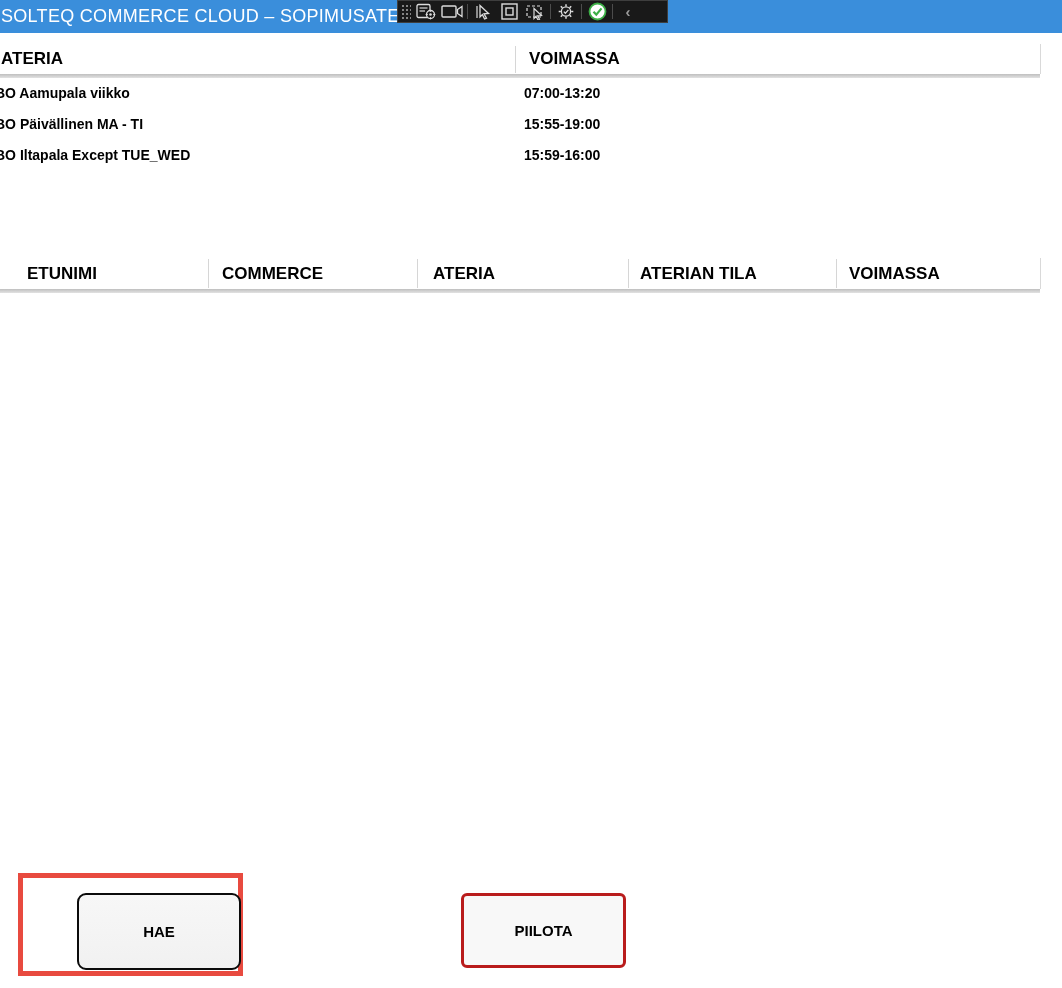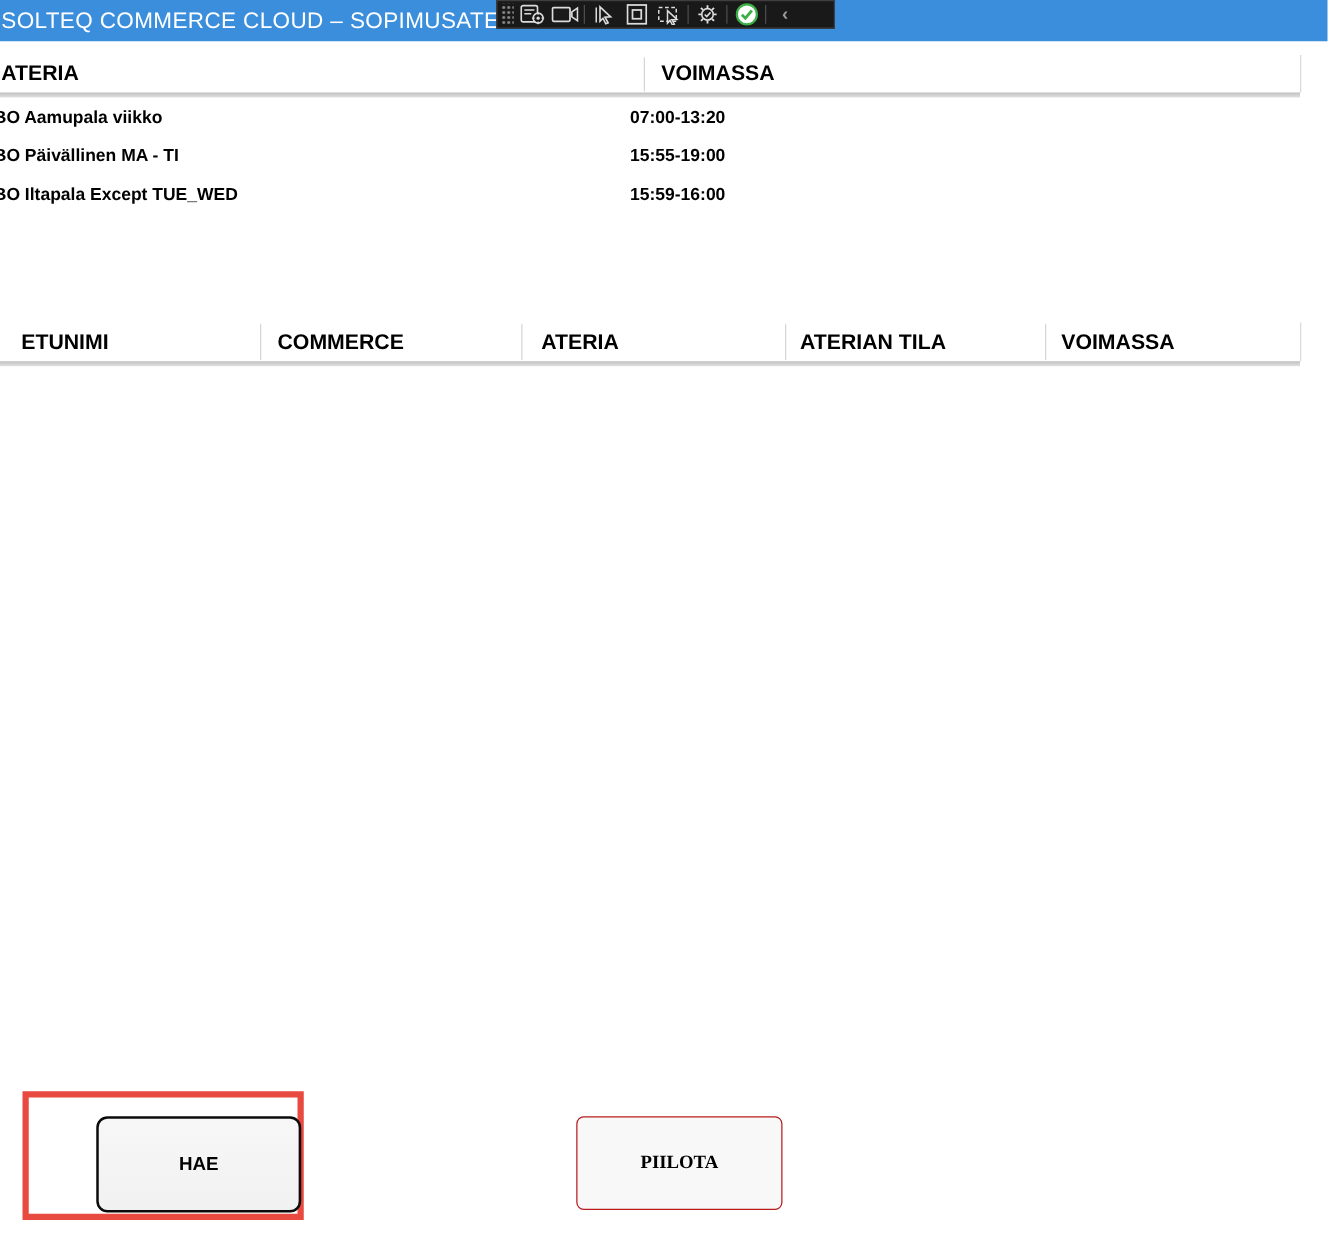--- a/index.html
+++ b/index.html
@@ -46,21 +46,21 @@
   .hcell{
     position:absolute;top:0;height:30px;line-height:30px;
     font-weight:700;font-size:17px;white-space:nowrap;
   }
   .vdiv{position:absolute;top:2px;width:1px;height:27px;background:#d6d6d6;}
   .meal-row{
     position:absolute;left:0;width:1041px;height:31px;line-height:31px;
     font-weight:700;font-size:14px;white-space:nowrap;
   }
   .meal-row .c-name{position:absolute;left:-5px;}
-  .meal-row .c-time{position:absolute;left:504px;text-align:right;}
+  .meal-row .c-time{position:absolute;left:524px;text-align:right;}
   
   .orders-header{
     position:absolute;left:0;top:258px;width:1041px;height:31px;
     border-right:1px solid #d9d9d9;box-sizing:border-box;
   }
   .orders-header .hcell{height:31px;line-height:31px;}
   .orders-header .vdiv{top:1px;height:29px;}
   
   .annotation-highlight{
     position:absolute;left:18px;top:873px;width:225px;height:103px;
@@ -68,22 +68,22 @@
     pointer-events:none;
   }
   .hae-button{
     position:absolute;left:53px;top:893px;width:164px;height:77px;z-index:6;
     background:linear-gradient(#f7f7f7,#f1f1f1);
     border:2px solid #0b0b0b;border-radius:9px;
     font-family:inherit;font-weight:700;font-size:15px;color:#000;cursor:pointer;margin-left:24px;
   }
   .piilota-button{
     position:absolute;left:461px;top:893px;width:165px;height:75px;
-    background:#f8f8f8;border:1px solid #b91c1c;border-radius:6px;
-    font-family:Liberation Serif, serif;font-weight:700;font-size:15px;color:#000;cursor:pointer;
+    background:#f8f8f8;border:3px solid #b91c1c;border-radius:6px;
+    font-family:Liberation Sans, sans-serif;font-weight:700;font-size:15px;color:#000;cursor:pointer;
   }
 </style>
 </head>
 <body>
 
 <div class="title-bar">
   <span class="title-text">SOLTEQ COMMERCE CLOUD – SOPIMUSATERIA</span>
 </div>
 
 <div class="recorder-toolbar">
@@ -182,21 +182,21 @@
 <div class="meal-row" style="top:109px">
   <span class="c-name">BO Päivällinen MA - TI</span>
   <span class="c-time">15:55-19:00</span>
 </div>
 <div class="meal-row" style="top:140px">
   <span class="c-name">BO Iltapala Except TUE_WED</span>
   <span class="c-time">15:59-16:00</span>
 </div>
 
 <div class="orders-header">
-  <div class="hcell" style="left:17px">ETUNIMI</div>
+  <div class="hcell" style="left:27px">ETUNIMI</div>
   <div class="vdiv" style="left:208px"></div>
   <div class="hcell" style="left:222px">COMMERCE</div>
   <div class="vdiv" style="left:417px"></div>
   <div class="hcell" style="left:433px">ATERIA</div>
   <div class="vdiv" style="left:628px"></div>
   <div class="hcell" style="left:640px">ATERIAN TILA</div>
   <div class="vdiv" style="left:836px"></div>
   <div class="hcell" style="left:849px">VOIMASSA</div>
   <div class="hline"></div>
 </div>

